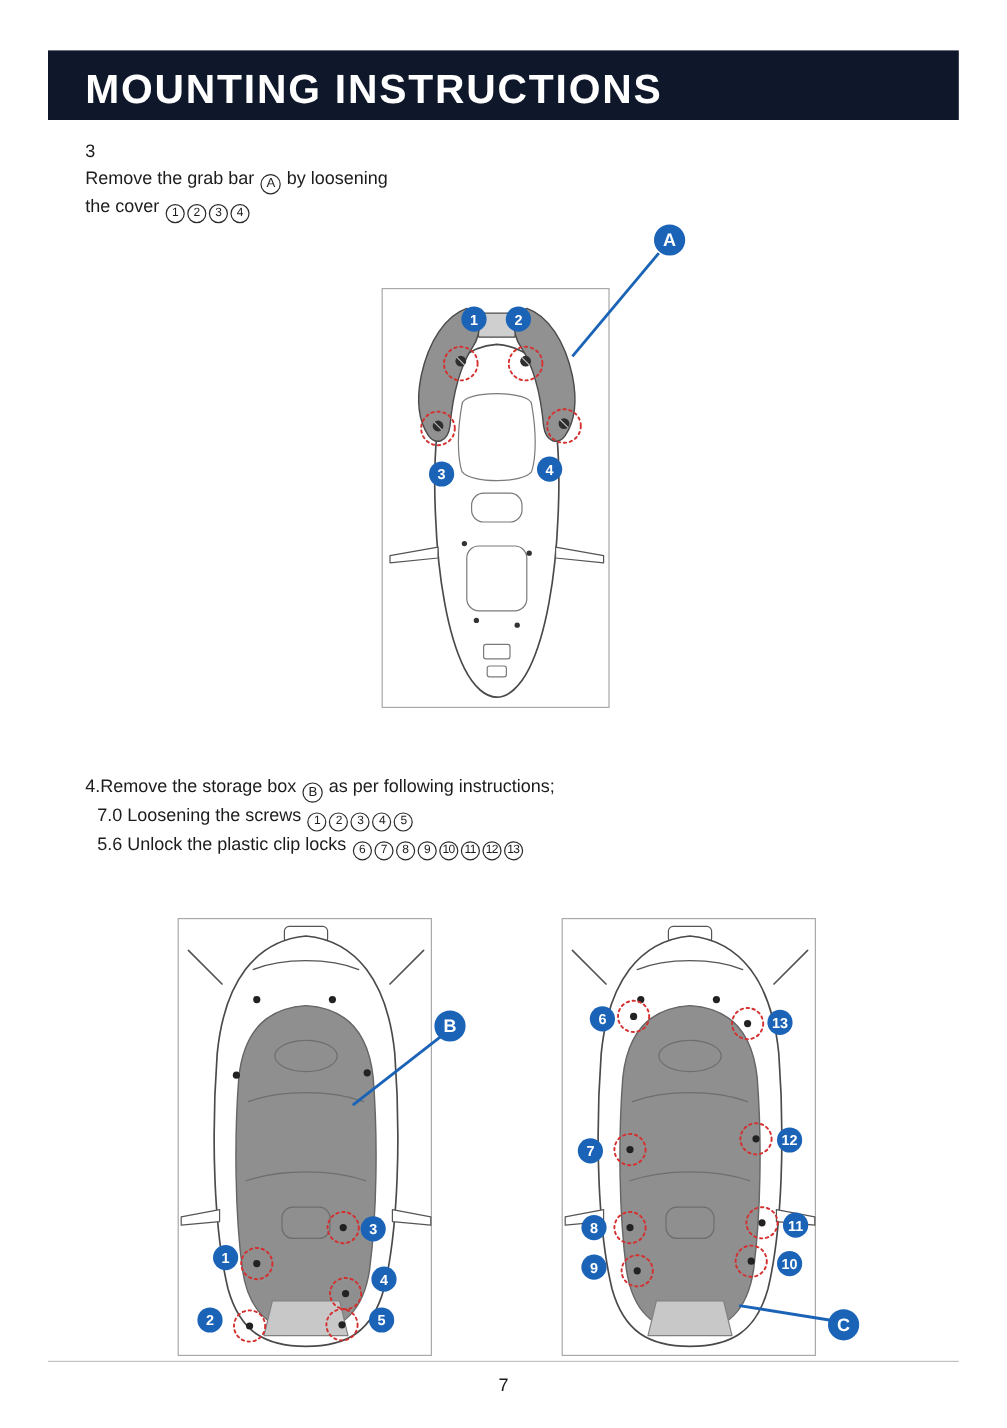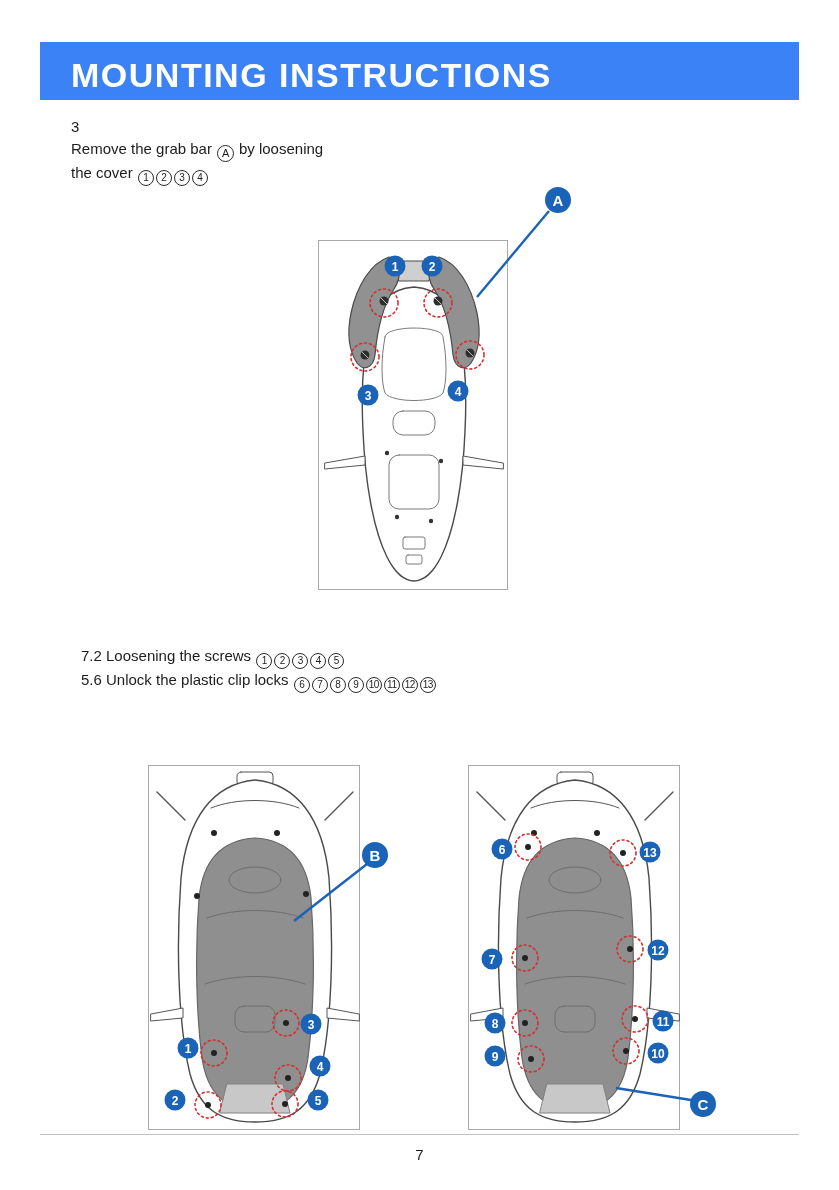--- a/index.html
+++ b/index.html
@@ -1,21 +1,21 @@
 <!DOCTYPE html>
 <html><head>
 <meta charset="utf-8">
 <style>
   * { margin:0; padding:0; box-sizing:border-box; }
   html,body { background:#ffffff; }
   body { font-family:"Liberation Sans", sans-serif; color:#1c1c1c; }
   .page { position:relative; width:839px; height:1190px; background:#fff; overflow:hidden; }
 
   .header-band { position:absolute; left:40px; top:42px; width:759px; height:58px;
-                 background:#3b82f6; display:flex; align-items:flex-end; }
+                 background:#0f172a; display:flex; align-items:flex-end; }
   .page-title { color:#fff; font-weight:bold; font-size:34px; letter-spacing:1.5px;
                 padding:0 0 5px 31px; white-space:nowrap; }
 
   .textblock { position:absolute; font-size:15px; line-height:22px; }
   .step3 { left:71px; top:116px; }
   .step4 { left:71px; top:645px; }
   .step4 .sub { padding-left:10px; }
 
   .circ { display:inline-flex; align-items:center; justify-content:center;
           width:16px; height:16px; border:1.2px solid #2a2a2a; border-radius:50%;
@@ -53,22 +53,25 @@
     <div>
       <span>Remove the grab bar</span><span class="circ letter">A</span><span>by loosening</span>
     </div>
     <div>
       <span>the cover</span>
       <span class="circ">1</span><span class="circ">2</span><span class="circ">3</span><span class="circ">4</span>
     </div>
   </div>
 
   <div class="textblock step4">
+    <div>
+      <span>4.Remove the storage box</span><span class="circ letter">B</span><span>as per following instructions;</span>
+    </div>
     <div class="sub">
-      <span>7.2 Loosening the screws</span>
+      <span>7.0 Loosening the screws</span>
       <span class="circ">1</span><span class="circ">2</span><span class="circ">3</span><span class="circ">4</span><span class="circ">5</span>
     </div>
     <div class="sub">
       <span>5.6 Unlock the plastic clip locks</span>
       <span class="circ">6</span><span class="circ">7</span><span class="circ">8</span><span class="circ">9</span><span class="circ">10</span><span class="circ">11</span><span class="circ">12</span><span class="circ">13</span>
     </div>
   </div>
 
   <div class="figure fig1">
     <svg width="190" height="350" viewBox="0 0 190 350">

